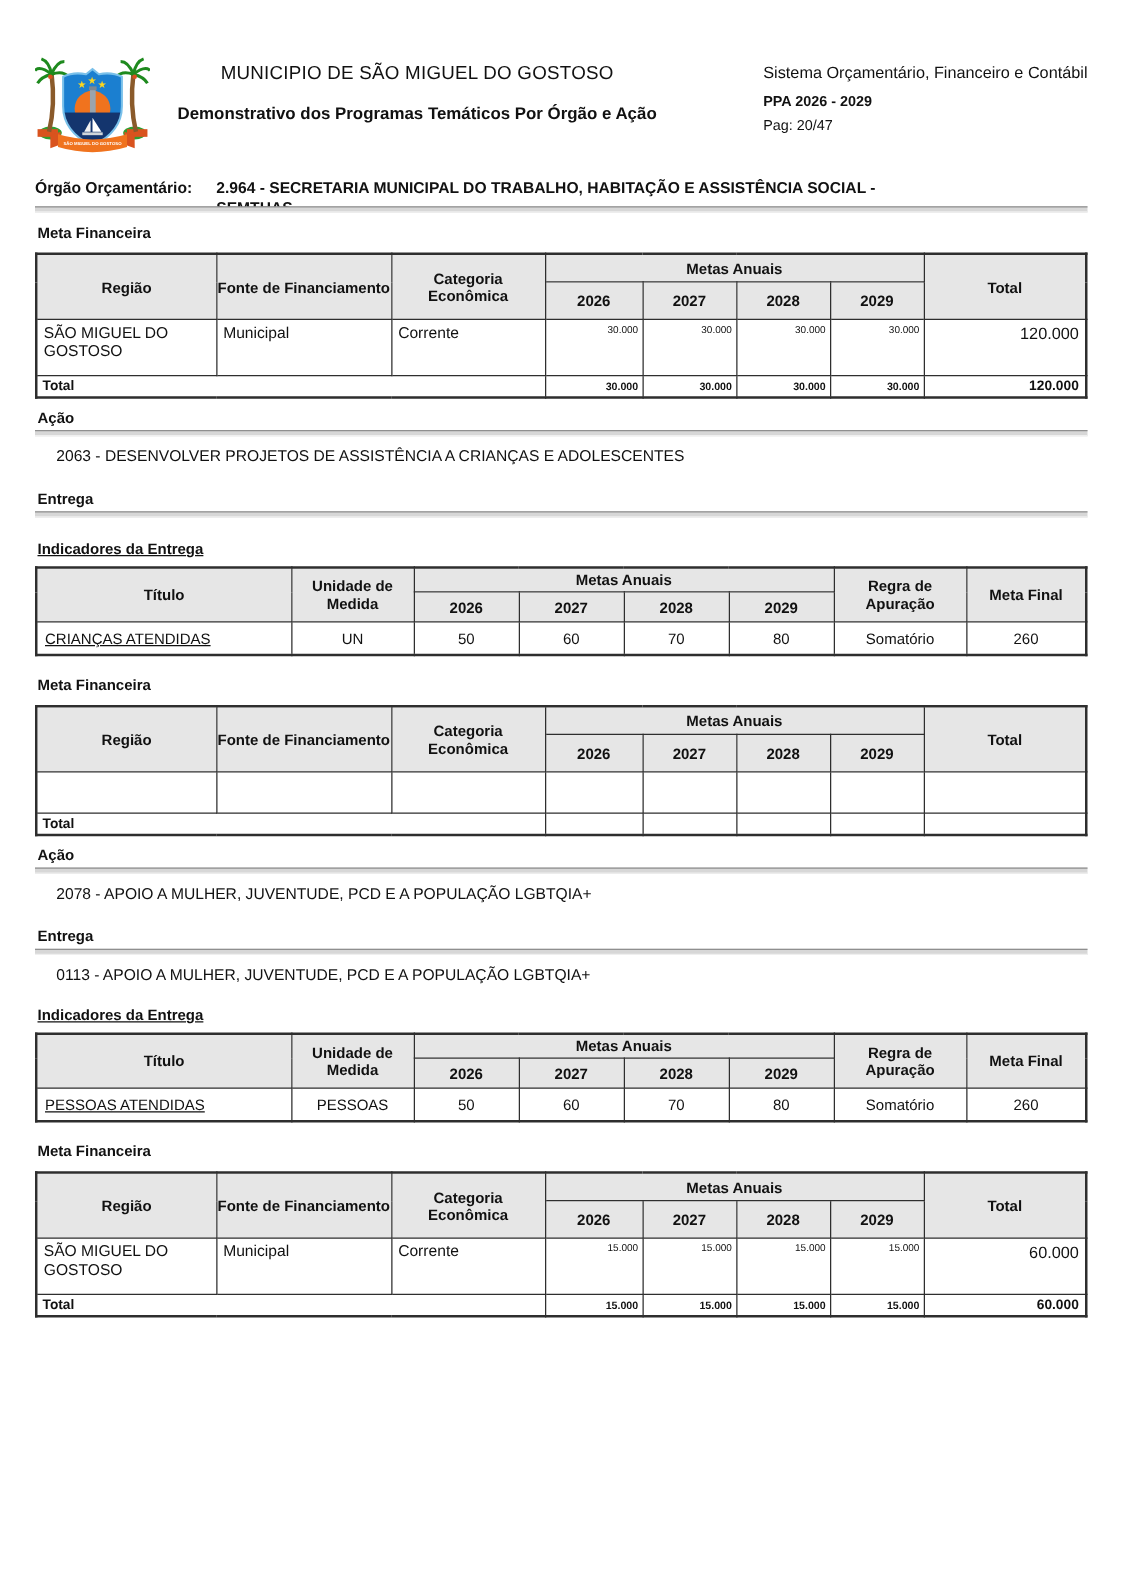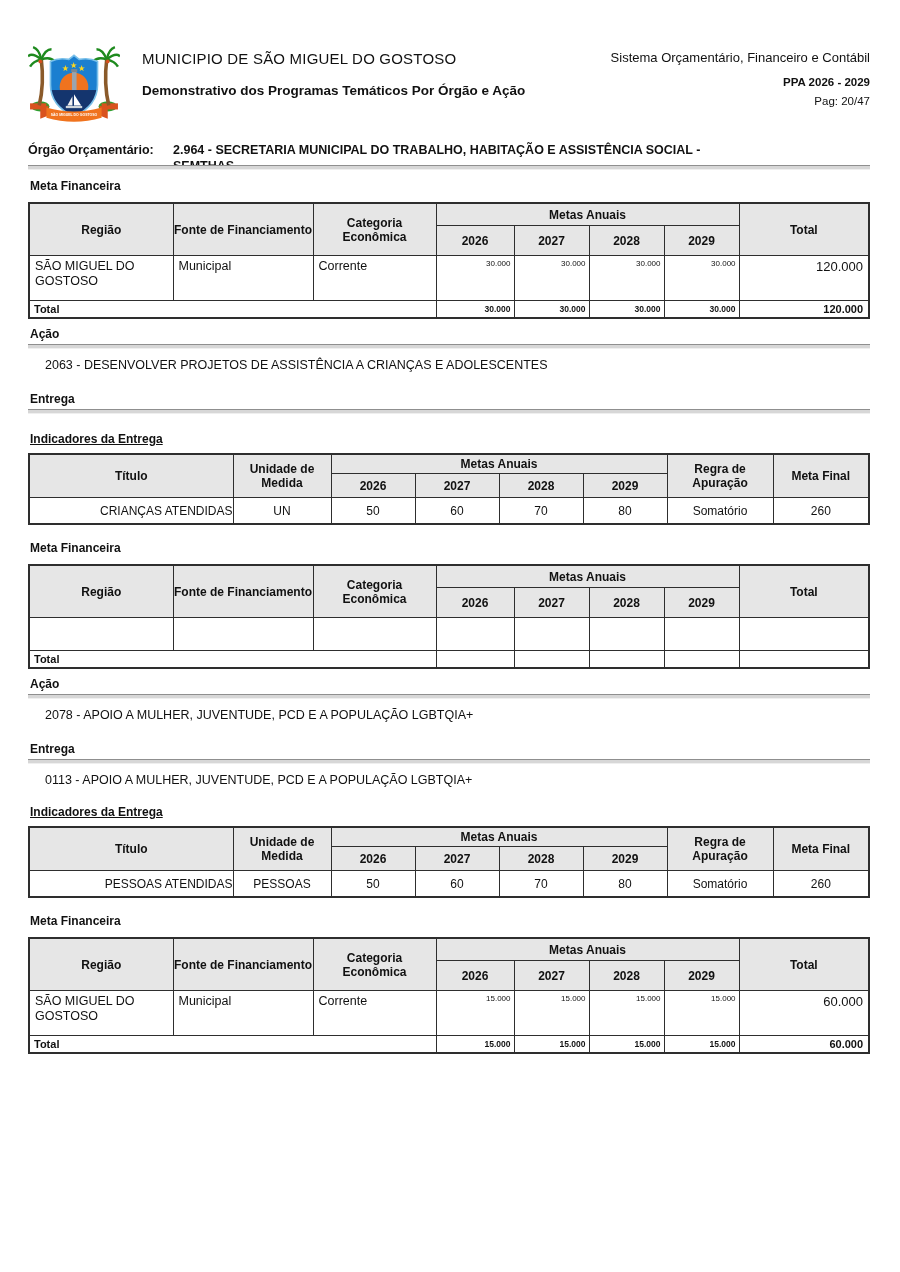--- a/index.html
+++ b/index.html
@@ -5,23 +5,23 @@
   html,body{margin:0;padding:0;background:#fff;}
   body{width:900px;height:1272px;overflow:hidden;color:#111;
        font-family:"Liberation Sans","DejaVu Sans",sans-serif;
        -webkit-font-smoothing:antialiased;}
   .page{position:relative;width:900px;height:1272px;box-sizing:border-box;
         padding:0 30px 0 28px;background:#fff;}
 
   
   .hdr{display:flex;align-items:flex-start;padding-top:44px;}
   .hdr-mid{margin-left:22px;padding-top:6px;}
-  .muni{font-size:15px;letter-spacing:.2px;}
+  .muni{font-size:15px;letter-spacing:.2px;text-align:center;}
   .subtitle{font-size:13.5px;font-weight:bold;margin-top:16px;}
-  .hdr-right{margin-left:auto;text-align:right;padding-top:6px;}
+  .hdr-right{margin-left:auto;text-align:left;padding-top:6px;}
   .sys{font-size:13px;}
   .ppa{font-size:11.5px;font-weight:bold;margin-top:11px;}
   .pag{font-size:11.5px;margin-top:7px;}
 
   
   .organ{display:flex;margin-top:10px;}
   .organ-label{font-size:12.5px;font-weight:bold;width:145px;flex:none;padding-top:1px;}
   .organ-value{flex:1;font-size:12.5px;font-weight:bold;line-height:16px;
                max-height:23px;overflow:hidden;}
 
@@ -52,21 +52,21 @@
   td.num-sm{font-size:8px;text-align:right;vertical-align:top;padding:3px 3px;}
   td.num-lg{font-size:13px;text-align:right;vertical-align:top;padding:3px 5px;}
   tr.data td{height:38px;}
   tr.data-empty td{height:26px;}
   tr.totalrow td{height:14px;}
   td.tlabel{font-size:11px;font-weight:bold;text-align:left;padding:1px 4px;}
   td.num-smb{font-size:8.5px;font-weight:bold;text-align:right;padding:1px 3px;vertical-align:middle;}
   td.num-mdb{font-size:11px;font-weight:bold;text-align:right;padding:1px 5px;vertical-align:middle;}
 
   .ind td{font-size:12px;text-align:center;vertical-align:middle;height:25px;}
-  .ind td.titulo{text-align:right;padding-left:6px;}
+  .ind td.titulo{text-align:left;padding-left:6px;text-decoration:underline;}
 </style>
 </head>
 <body>
 
 <div class="page">
 
   <div class="hdr">
     <svg width="92" height="88" viewBox="0 0 90 86">
 
       <ellipse cx="12" cy="61" rx="9" ry="5" fill="#2f9d2f"></ellipse>

